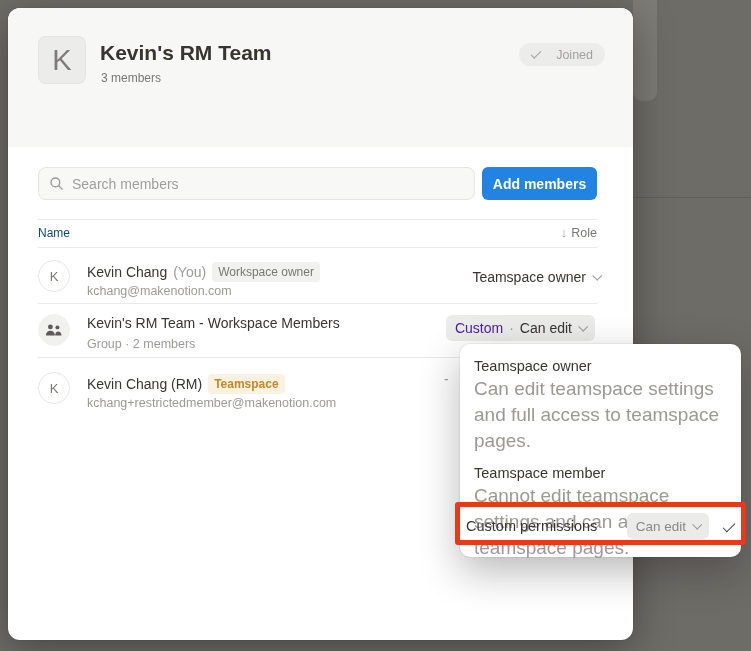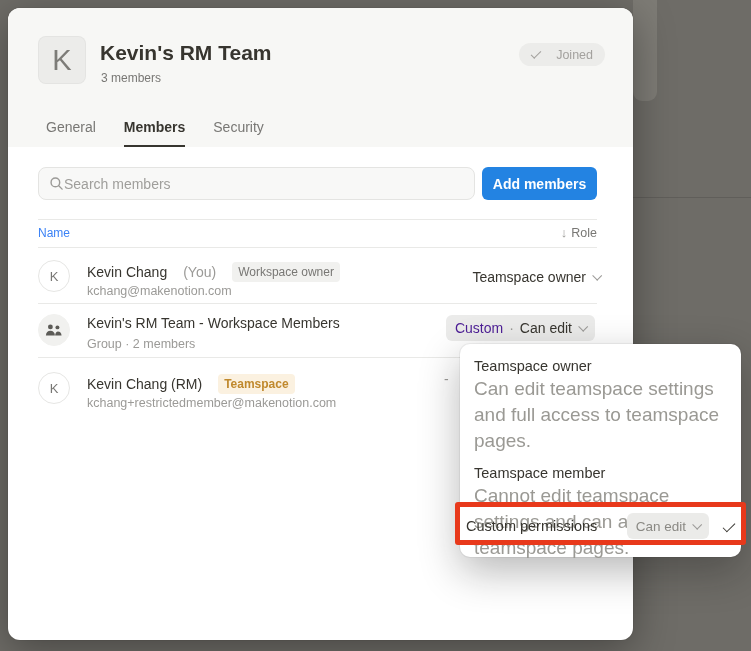--- a/index.html
+++ b/index.html
@@ -32,42 +32,42 @@
   .joined-badge { position:absolute; right:28px; top:35px; height:23px; padding:0 12px;
     background:#ececea; border-radius:12px; display:flex; align-items:center; gap:15px;
     font-size:12.5px; color:#a3a19e; font-weight:500; }
   .tabs { position:absolute; left:38px; top:111px; display:flex; gap:28px; font-size:14px; }
   .tab { color:#787774; padding-bottom:10px; cursor:default; }
   .tab.active { color:#37352f; font-weight:600; border-bottom:2.5px solid #37352f; }
 
   
   .search-box { position:absolute; left:30px; top:159px; width:437px; height:33px;
     background:#f8f8f7; border:1px solid #e4e4e2; border-radius:8px;
-    display:flex; align-items:center; padding:4px 10px; }
+    display:flex; align-items:center; padding:4px 10px; gap:8px; }
   .search-box input { flex:1; border:none; outline:none; background:transparent;
     font-size:14px; color:#37352f; font-family:inherit; }
   .search-box input::placeholder { color:#9f9e9b; }
   .add-btn { position:absolute; left:474px; top:159px; width:115px; height:33px;
     background:var(--accent-blue,#2383e2); color:#fff; border:none; border-radius:6px;
     font-size:14px; font-weight:600; font-family:inherit; }
 
   
   .divider { position:absolute; left:30px; width:559px; height:1px; background:#e9e9e7; }
-  .col-name { position:absolute; left:30px; top:218px; font-size:12px; color:#3b82f6;text-align:right; }
+  .col-name { position:absolute; left:30px; top:218px; font-size:12px; color:#0c4a6e;text-align:right; }
   .col-role { position:absolute; right:36px; top:217px; font-size:12.5px; color:#787774;
     display:flex; align-items:center; gap:4px; }
   .arrow-down { font-size:13px; color:#9b9a97; }
 
   .row { position:absolute; left:0; width:625px; }
   .avatar-circle { position:absolute; left:30px; width:32px; height:32px; border-radius:50%;
     background:#fff; border:1px solid #e6e6e4; display:flex; align-items:center; justify-content:center;
     font-size:13px; color:#787774; }
   .avatar-circle.group { background:#f1f1ef; border-color:#f1f1ef; }
   .row-name { position:absolute; left:79px; font-size:14px; color:#37352f;
-    display:flex; align-items:center; gap:16px; white-space:nowrap; }
+    display:flex; align-items:center; gap:6px; white-space:nowrap; }
   .row-name .you { color:#9b9a97; }
   .tag { font-size:12px; color:#787774; background:#f1f1ef; border-radius:4px;
     padding:3px 6px; font-weight:400; }
   .tag.restricted { color:var(--restricted-text,#c0892d); background:#fbf1e0; font-weight:600; }
   .row-email { position:absolute; left:79px; font-size:12.5px; color:#9b9a97; }
   .role-plain { position:absolute; right:33px; display:flex; align-items:center; font-size:14px; color:#37352f; }
   .role-pill { position:absolute; right:38px; height:26px; display:flex; align-items:center;
     background:#ebebea; border-radius:6px; padding:0 9px; font-size:14px; }
   .role-pill .muted { color:#4c1d95; }
   .role-pill .dot { color:#9b9a97; margin:0 6px; }
@@ -107,25 +107,20 @@
 
 <div class="modal">
   <div class="modal-header">
     <div class="team-avatar">K</div>
     <div class="team-title">Kevin's RM Team</div>
     <div class="team-sub">3 members</div>
     <div class="joined-badge">
       <span class="check"></span>
       <span>Joined</span>
     </div>
-    <div class="tabs">
-      <div class="tab">General</div>
-      <div class="tab active">Members</div>
-      <div class="tab">Security</div>
-    </div>
   </div>
 
   <div class="search-box">
     <svg width="15" height="15" viewBox="0 0 16 16">
       <circle cx="6.8" cy="6.8" r="4.6" fill="none" stroke="#9b9a97" stroke-width="1.5"></circle>
       <line x1="10.4" y1="10.4" x2="14" y2="14" stroke="#9b9a97" stroke-width="1.5" stroke-linecap="round"></line>
     </svg>
     <input type="text" placeholder="Search members" style="">
   </div>
   <button class="add-btn">Add members</button>

